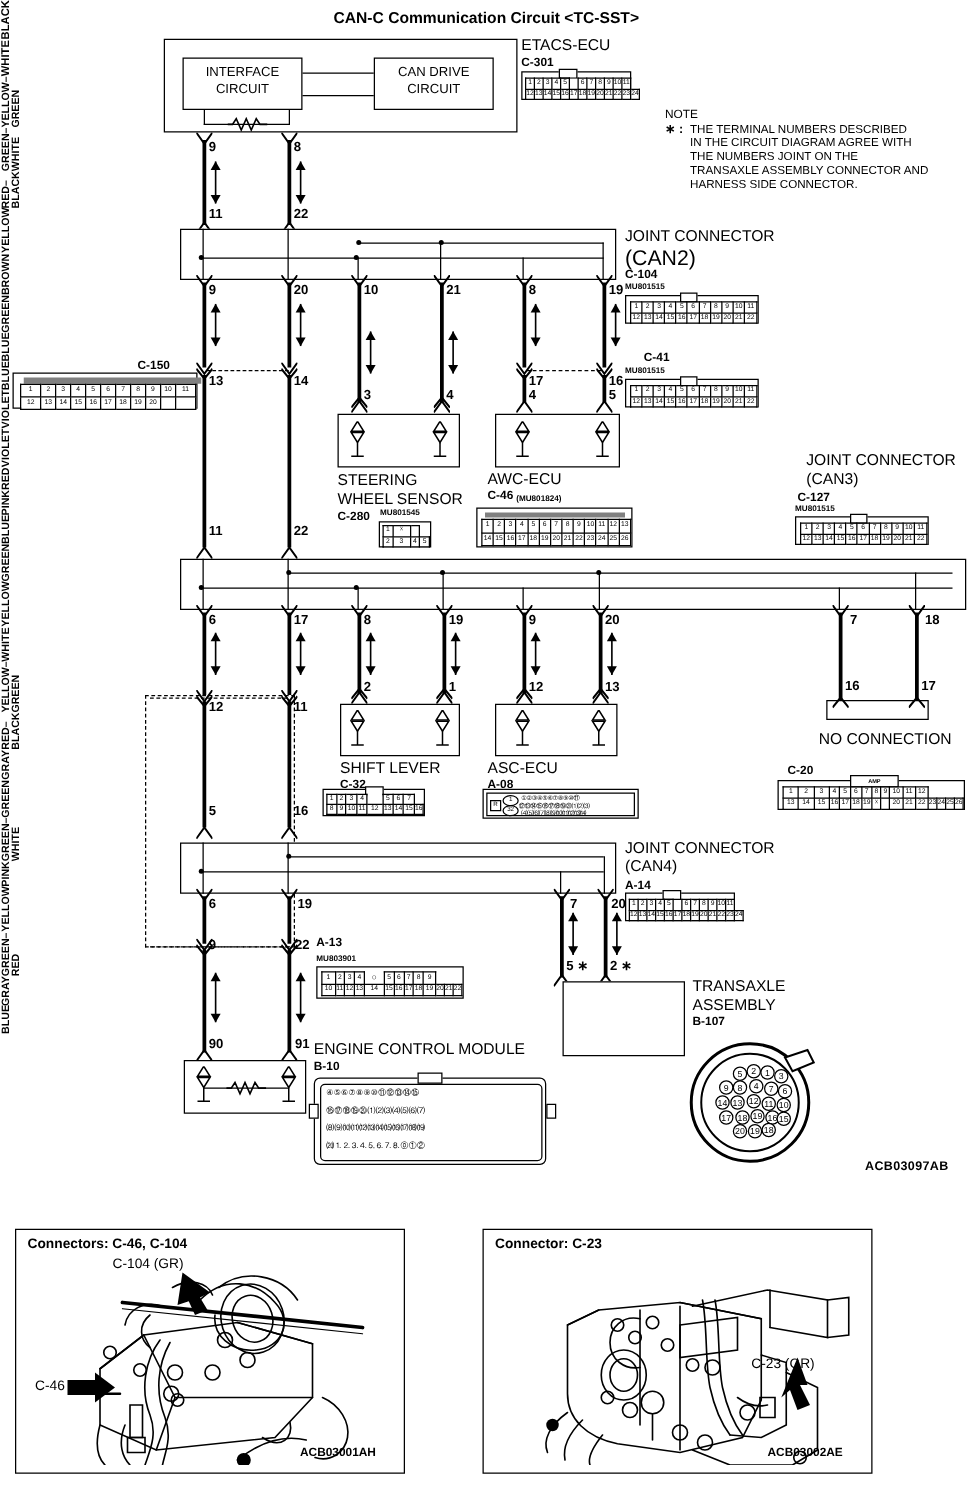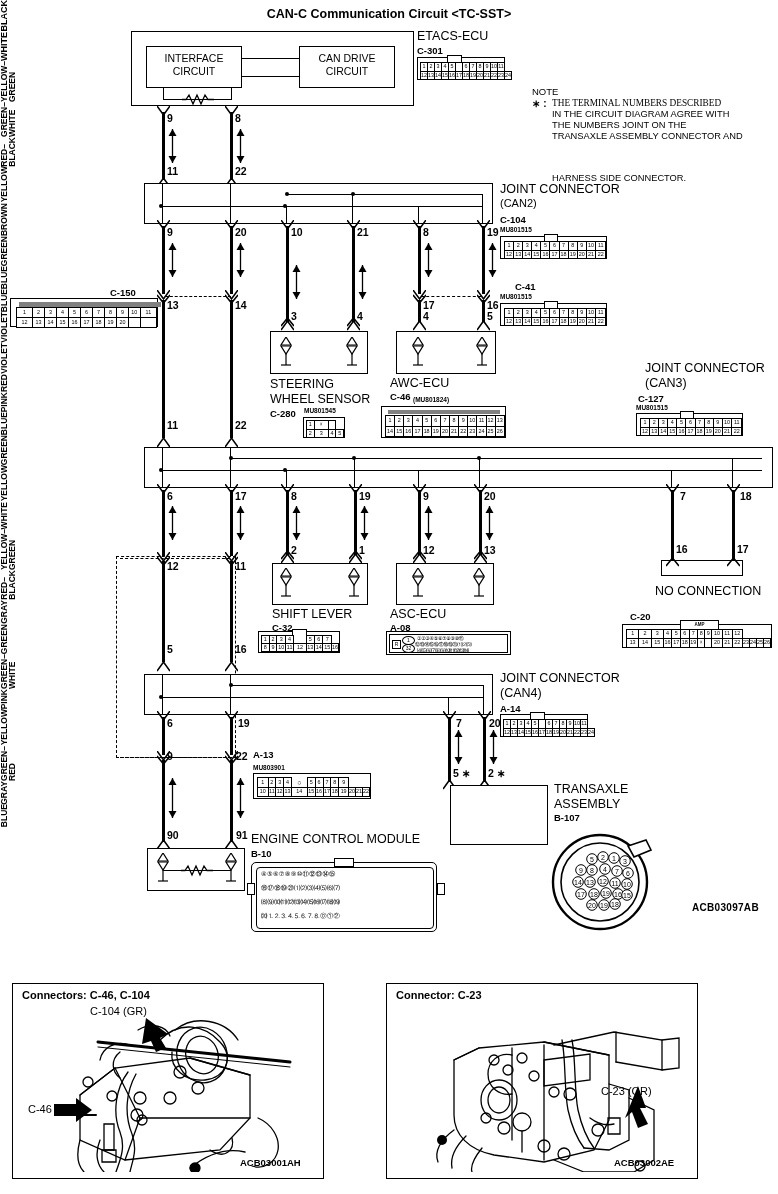--- a/index.html
+++ b/index.html
@@ -88,25 +88,25 @@
           <td>22</td>
           <td>23</td>
           <td>24</td>
     </tr>
   </tbody>
     </table>
 </div>
 
 <div class="t" style="left:532px;top:87px;font-size:9.5px;">NOTE</div>
 <div class="t bold" style="left:532px;top:99px;font-size:10px;">∗ :</div>
-<div class="t" style="left:552px;top:99px;font-size:9.3px;font-family:Liberation Serif, serif;">THE TERMINAL NUMBERS DESCRIBED</div>
+<div class="t" style="left:552px;top:99px;font-size:9.3px;">THE TERMINAL NUMBERS DESCRIBED</div>
 <div class="t" style="left:552px;top:110px;font-size:9.3px;">IN THE CIRCUIT DIAGRAM AGREE WITH</div>
 <div class="t" style="left:552px;top:121px;font-size:9.3px;">THE NUMBERS JOINT ON THE</div>
 <div class="t" style="left:552px;top:132px;font-size:9.3px;">TRANSAXLE ASSEMBLY CONNECTOR AND</div>
-<div class="t" style="left:552px;top:143px;font-size:9.3px;margin-top:31px;">HARNESS SIDE CONNECTOR.</div>
+<div class="t" style="left:552px;top:143px;font-size:9.3px;">HARNESS SIDE CONNECTOR.</div>
 
 <svg class="abs" style="left:157px;top:106px;" width="13" height="12">
   <polyline points="0,0 6.5,9 13,0" fill="none" stroke="#000" stroke-width="1.6"></polyline>
   </svg>
 <svg class="abs" style="left:225px;top:106px;" width="13" height="12">
   <polyline points="0,0 6.5,9 13,0" fill="none" stroke="#000" stroke-width="1.6"></polyline>
   </svg>
 <div class="wthick" style="left:161.8px;top:112px;height:68px;"></div>
 <div class="wthick" style="left:229.8px;top:112px;height:68px;"></div>
 <div class="t" style="left:167px;top:113px;font-size:10.5px;font-weight:bold;">9</div>
@@ -140,21 +140,21 @@
 <div class="dot" style="left:351px;top:192px;"></div>
 <div class="dot" style="left:283px;top:204px;"></div>
 <div class="vline" style="left:286px;top:206px;height:18px;"></div>
 <div class="vline" style="left:352px;top:194px;height:30px;"></div>
 <div class="vline" style="left:418px;top:206px;height:18px;"></div>
 <div class="vline" style="left:482px;top:194px;height:30px;"></div>
 <div class="vline" style="left:161.5px;top:183px;height:41px;"></div>
 <div class="vline" style="left:229.5px;top:183px;height:41px;"></div>
 
 <div class="t" style="left:500px;top:183px;font-size:12.5px;">JOINT CONNECTOR</div>
-<div class="t" style="left:500px;top:198px;font-size:11px;">(CAN2)</div>
+<div class="t" style="left:500px;top:198px;font-size:17px;">(CAN2)</div>
 <div class="code" style="left:500px;top:214px;">C-104</div>
 <div class="t bold" style="left:500px;top:227px;font-size:6.5px;">MU801515</div>
 <div class="conn" style="left:500px;top:236px;width:107px;height:23px;">
   <div style="position:absolute;left:43px;top:-3.5px;width:12px;height:6px;border:1.4px solid #000;background:#fff;"></div>
   <table style="position:absolute;left:3px;top:4px;">
     <tbody>
         <tr>
           <td style="width:8.5px;height:7.5px;">1</td>
           <td style="width:8.5px;">2</td>
           <td style="width:8.5px;">3</td>
@@ -1030,21 +1030,21 @@
       <text x="79" y="71.6">15</text>
     <circle cx="44" cy="79" r="5.3" fill="#fff" stroke="#000" stroke-width="1"></circle>
       <text x="44" y="81.6">20</text>
     <circle cx="56" cy="79" r="5.3" fill="#fff" stroke="#000" stroke-width="1"></circle>
       <text x="56" y="81.6">19</text>
     <circle cx="67" cy="78" r="5.3" fill="#fff" stroke="#000" stroke-width="1"></circle>
       <text x="67" y="80.6">18</text>
   </g>
 </svg>
 
-<div class="t bold" style="left:692px;top:903px;font-size:10px;letter-spacing:0.3px;">ACB03097AB</div>
+<div class="t bold" style="left:692px;top:929px;font-size:10px;letter-spacing:0.3px;">ACB03097AB</div>
 
 <div class="panel" style="left:12px;top:983px;width:312px;height:196px;"></div>
 <div class="t bold" style="left:22px;top:990px;font-size:11px;">Connectors: C-46, C-104</div>
 <div class="t" style="left:90px;top:1006px;font-size:11px;">C-104 (GR)</div>
 <div class="t" style="left:28px;top:1104px;font-size:11px;">C-46</div>
 <div class="t bold" style="left:240px;top:1158px;font-size:9.5px;">ACB03001AH</div>
 <svg class="abs" style="left:20px;top:1000px;" width="298" height="172" viewBox="0 0 298 172">
   <g fill="none" stroke="#000" stroke-width="1.3" stroke-linecap="round">
     <path d="M60,95 L60,140 L105,160 L200,150 L230,118 L230,75 L170,58 L95,68 Z"></path>
     <path d="M60,95 L95,68 M105,160 L120,118 M230,75 L170,58"></path>

